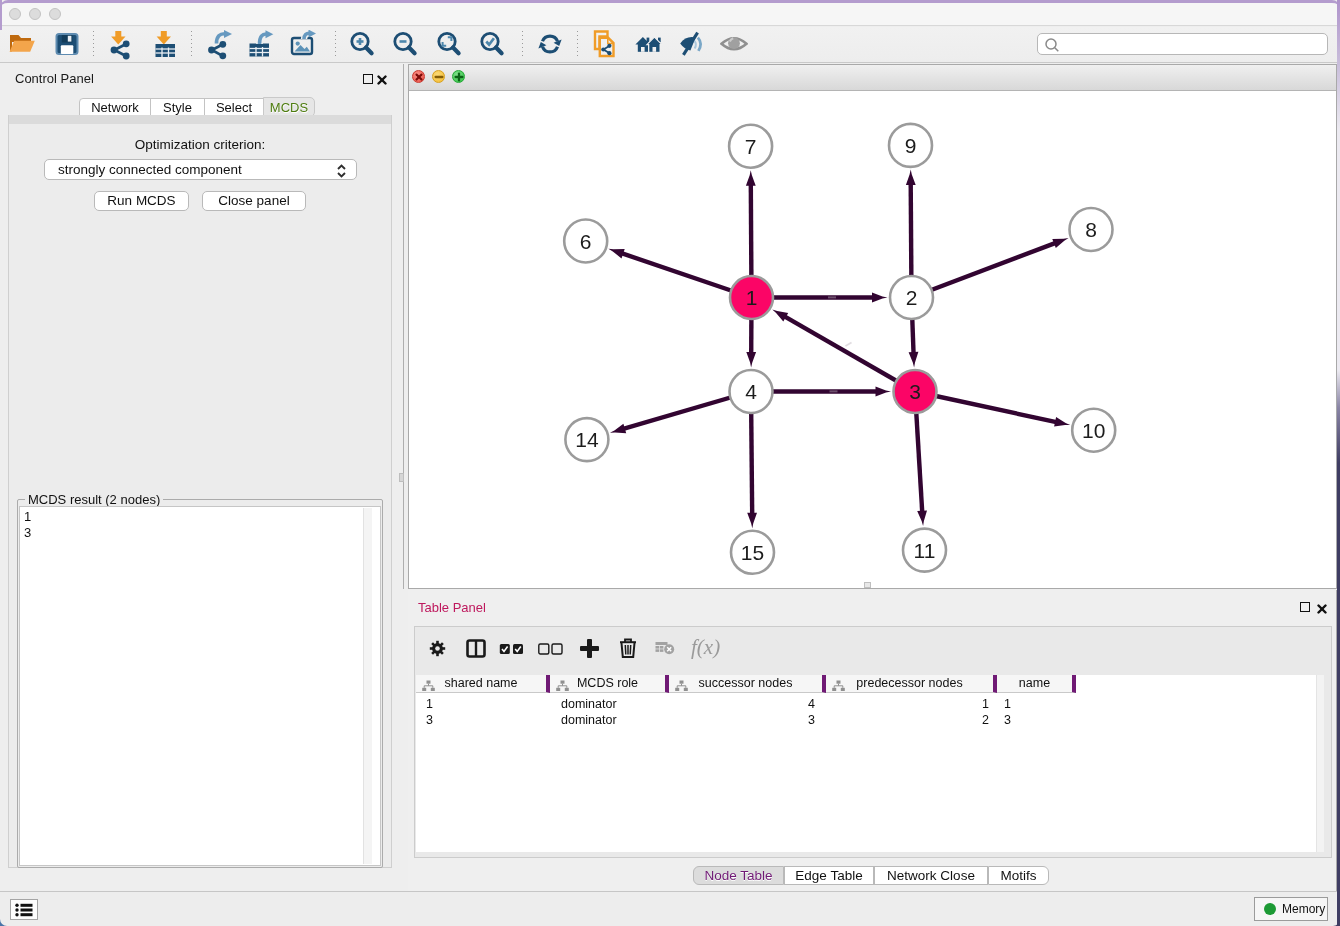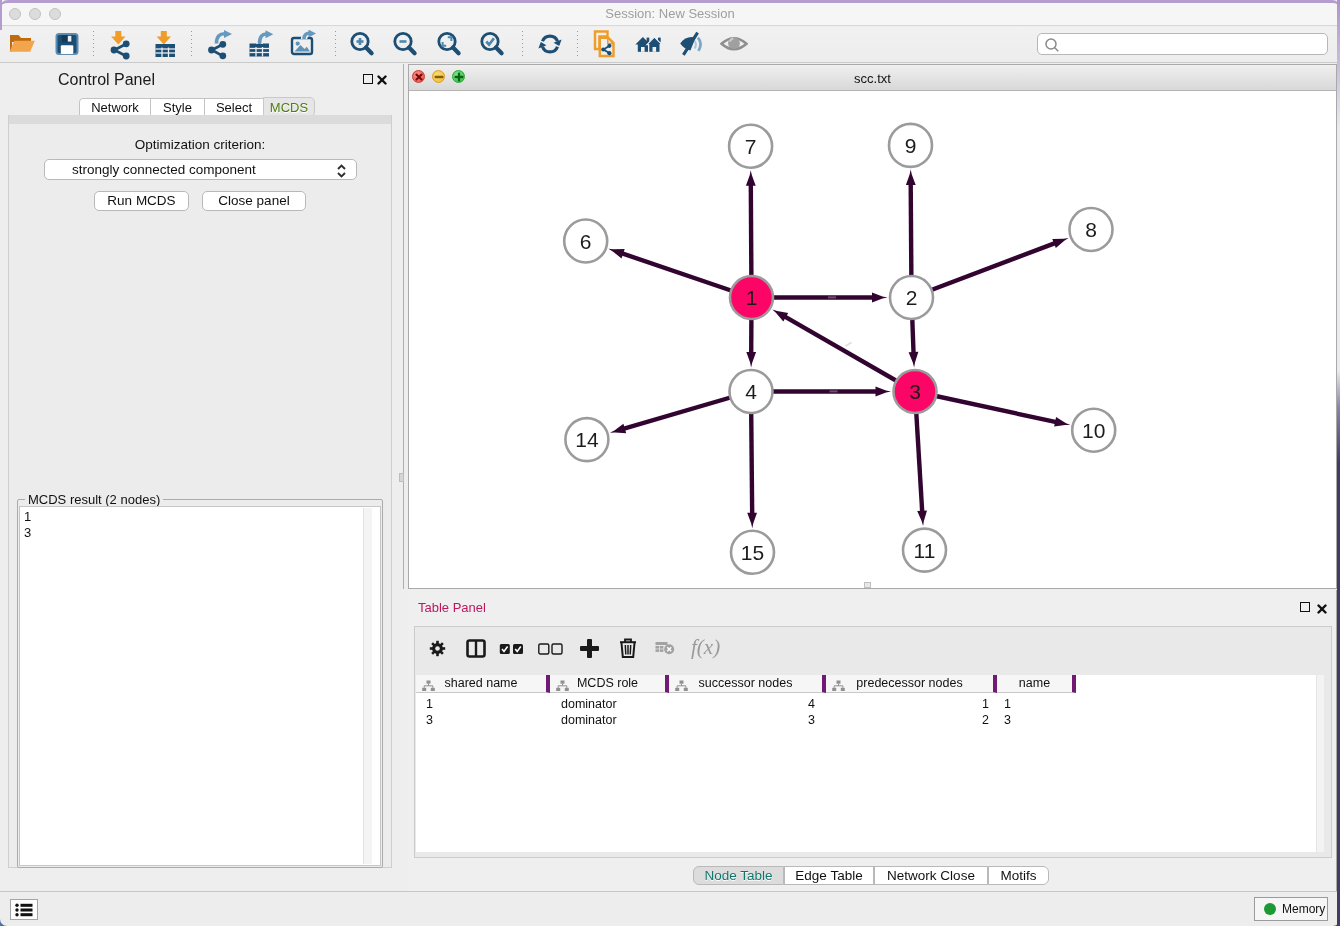--- a/index.html
+++ b/index.html
@@ -10,26 +10,26 @@
   #winborder { left:0; top:0; width:1340px; height:926px; border-top:3px solid #b49cce; border-radius:8px 8px 0 0; z-index:50; pointer-events:none; }
   #redge { right:0; top:0; width:3px; height:926px; background:linear-gradient(#af93cb 0%, #c9bedb 7%, #eceaf1 14%, #eceaf1 40%, #8a85a6 44%, #3f3d63 50%, #3f3d63 100%); z-index:51; }
   #ledge { left:0; top:0; width:2px; height:30px; background:#b49cce; z-index:51; }
   #titlebar { left:0; top:0; width:1340px; height:26px; background:#f6f6f6; border-bottom:1px solid #d8d8d8; border-radius:8px 8px 0 0; }
   .tl { width:12px; height:12px; border-radius:50%; top:8px; }
   #title { width:100%; text-align:center; top:6px; font-size:13px; color:#9e9e9e; }
   #toolbar { left:0; top:27px; width:1340px; height:36px; background:linear-gradient(#f1f1f1,#ededed); border-bottom:1px solid #c9c9c9; }
   .sep { top:4px; width:1px; height:27px; background-image:linear-gradient(#9a9a9a 33%, rgba(0,0,0,0) 0%); background-size:1px 4px; }
   #searchbox { left:1037px; top:6px; width:291px; height:22px; background:#fff; border:1px solid #b7b7b7; border-radius:5px; }
   
-  #cp-head { left:15px; top:71px; font-size:16px; color:#1a1a1a;margin-left:43px; }
+  #cp-head { left:15px; top:71px; font-size:13px; color:#1a1a1a; }
   .winbtn-sq { width:10px; height:10px; border:1.6px solid #111; background:transparent; }
   .tab { position:absolute; top:0; height:18px; background:#fff; border:1px solid #c3c3c3; font-size:13px; text-align:center; line-height:17px; color:#111; }
   #tabpanel { left:8px; top:115px; width:384px; height:753px; background:#ececec; border:1px solid #cfcfcf; border-top:none; box-shadow:inset 0 9px 0 #dbdbdb; }
   #optlabel { left:0px; top:137px; width:400px; text-align:center; font-size:13.5px; color:#111; }
-  #dropdown { left:44px; top:159px; width:313px; height:21px; background:#fff; border:1px solid #b9b9b9; border-radius:5px; font-size:13.5px; line-height:19px; color:#111; padding-left:27px; }
+  #dropdown { left:44px; top:159px; width:313px; height:21px; background:#fff; border:1px solid #b9b9b9; border-radius:5px; font-size:13.5px; line-height:19px; color:#111; padding-left:13px; }
   .btn { position:absolute; height:20px; background:#fff; border:1px solid #b9b9b9; border-radius:5px; font-size:13.5px; text-align:center; line-height:18px; color:#111; }
   #groupbox { left:17px; top:499px; width:366px; height:369px; border:1px solid #ababab; border-radius:2px; }
   #grouplabel { left:25px; top:492px; font-size:13px; background:#ececec; padding:0 3px; color:#111; }
   #resultbox { left:19px; top:506px; width:362px; height:360px; background:#fff; border:1px solid #c6c6c6; font-size:13px; color:#111; padding:2px 0 0 4px; line-height:16px; }
   #resultsb { left:363px; top:508px; width:9px; height:356px; background:#f4f4f4; border-left:1px solid #e2e2e2; }
   
   #divgrip { left:399px; top:473px; width:5px; height:9px; background:#d6d6d6; border:1px solid #bdbdbd; }
   
   #netwin { left:408px; top:64px; width:929px; height:525px; background:#fff; border:1px solid #a9a9a9; }
   #nettitle { left:0; top:0; width:100%; height:26px; background:linear-gradient(#f0f0f0,#d8d8d8); border-bottom:1px solid #b4b4b4; }
@@ -54,21 +54,20 @@
   .corner { width:8px; height:8px; background:#4a74a8; bottom:0; position:absolute; z-index:1; }
 </style>
 </head>
 <body>
 <div class="corner" style="left:0;"></div>
 <div class="corner" style="right:0;background:#3f3d63;"></div>
 <div class="abs" id="titlebar">
   <div class="abs tl" style="left:9px;  background:#dcdcdc; border:1px solid #c3c3c3;"></div>
   <div class="abs tl" style="left:29px; background:#dcdcdc; border:1px solid #c3c3c3;"></div>
   <div class="abs tl" style="left:49px; background:#dcdcdc; border:1px solid #c3c3c3;"></div>
-  <div class="abs" id="title">Session: New Session</div>
 </div>
 <div class="abs" id="toolbar">
   <div class="abs sep" style="left:93px"></div>
 <div class="abs sep" style="left:191px"></div>
 <div class="abs sep" style="left:335px"></div>
 <div class="abs sep" style="left:522px"></div>
 <div class="abs sep" style="left:577px"></div>
 <svg class="abs" style="left:7.5px;top:2.5px" width="28" height="28" viewBox="0 0 28 28">
       <path d="M2,5 h8.5 l2.5,3 H23 v4 H2 z" fill="#bf6a0f"></path>
 <path d="M2,5 V21.5 H4 V10 z" fill="#bf6a0f"></path>
@@ -254,21 +253,20 @@
         </svg>
       </div>
 <div class="mac" style="left:43.3px;top:4.5px;background:radial-gradient(circle at 38% 32%, #83e18d, #27bd3b);border:0.5px solid #25a836;">
   <svg width="12" height="12" viewBox="0 0 12 12">
           <g stroke="#0b6316" stroke-width="2.3" stroke-linecap="round">
             <line x1="2.6" y1="6" x2="9.4" y2="6"></line>
             <line x1="6" y1="2.6" x2="6" y2="9.4"></line>
           </g>
         </svg>
       </div>
-<div class="t">scc.txt</div>
     </div>
   <svg class="abs" style="left:0;top:27px" width="927" height="496" viewBox="0 0 927 496">
     <g stroke="#320531" stroke-width="4.4">
         <line x1="342.5" y1="205.5" x2="341.8" y2="91.2"></line>
         <line x1="342.5" y1="205.5" x2="211.7" y2="160.9"></line>
         <line x1="342.5" y1="205.5" x2="465.5" y2="205.5"></line>
         <line x1="342.5" y1="205.5" x2="342.2" y2="262.5"></line>
         <line x1="502.5" y1="205.5" x2="501.7" y2="90.4"></line>
         <line x1="502.5" y1="205.5" x2="647.4" y2="150.6"></line>
         <line x1="502.5" y1="205.5" x2="504.6" y2="262.5"></line>
@@ -446,21 +444,21 @@
 <div class="trow" style="left:588px;top:22px;">1</div>
 <div class="trow" style="left:10px;top:38px;">3</div>
 <div class="trow" style="left:145px;top:38px;">dominator</div>
 <div class="trow" style="left:253px;top:38px;width:146px;text-align:right;">3</div>
 <div class="trow" style="left:410px;top:38px;width:163px;text-align:right;">2</div>
 <div class="trow" style="left:588px;top:38px;">3</div>
       <div id="tablesb"></div>
     </div>
   </div>
 </div>
-<div class="btab" style="left:693px;width:91px;background:#dcdcdc;color:#0f766e;text-shadow:0 1px 0 #fff;border-radius:6px 0 0 6px;">Node Table</div>
+<div class="btab" style="left:693px;width:91px;background:#dcdcdc;color:#701a75;text-shadow:0 1px 0 #fff;border-radius:6px 0 0 6px;">Node Table</div>
 <div class="btab" style="left:784px;width:90px;">Edge Table</div>
 <div class="btab" style="left:874px;width:114px;">Network Close</div>
 <div class="btab" style="left:988px;width:61px;border-radius:0 6px 6px 0;">Motifs</div>
 
 <div class="abs" id="statusbar"></div>
 
 <div class="abs" id="listbtn" style="text-align:center;padding-top:3px;"><svg width="18" height="14" viewBox="0 0 18 14">
       <g fill="#111">
 <circle cx="2" cy="2.3" r="1.7"></circle>
         <circle cx="2" cy="7" r="1.7"></circle>

